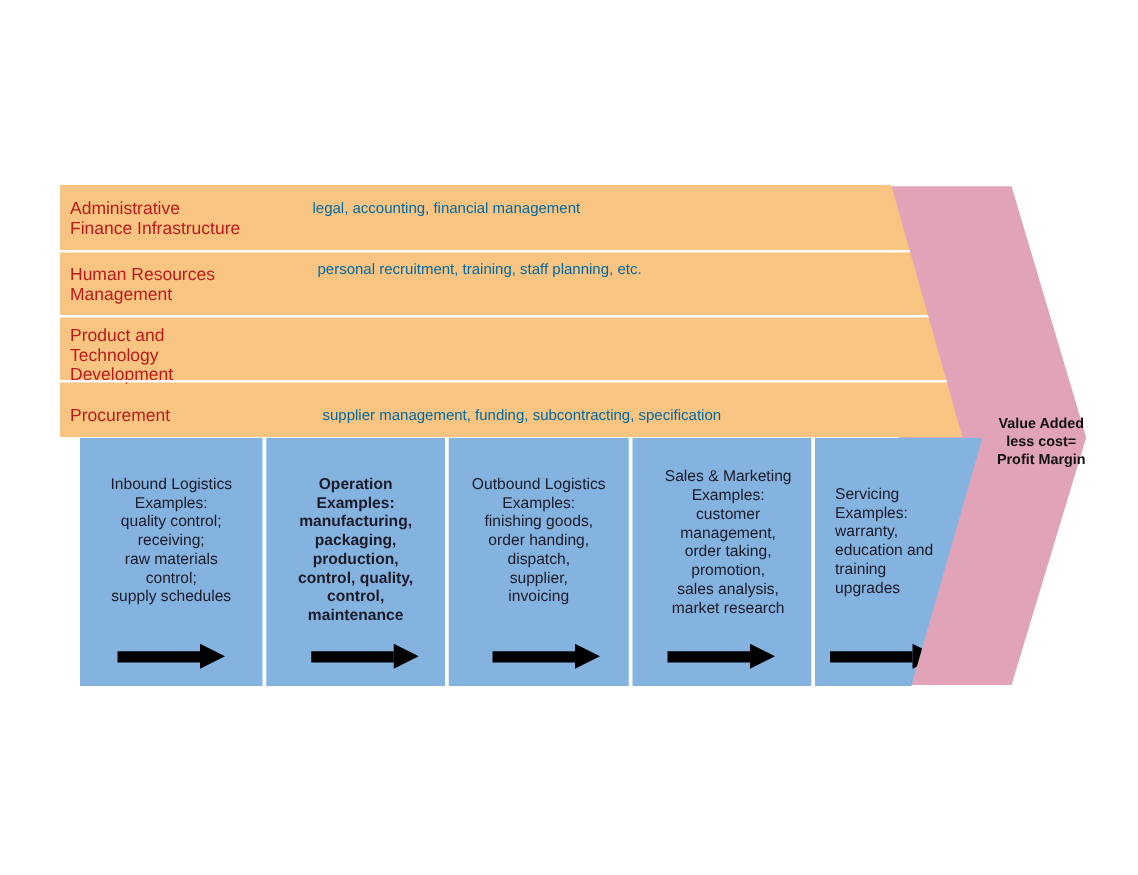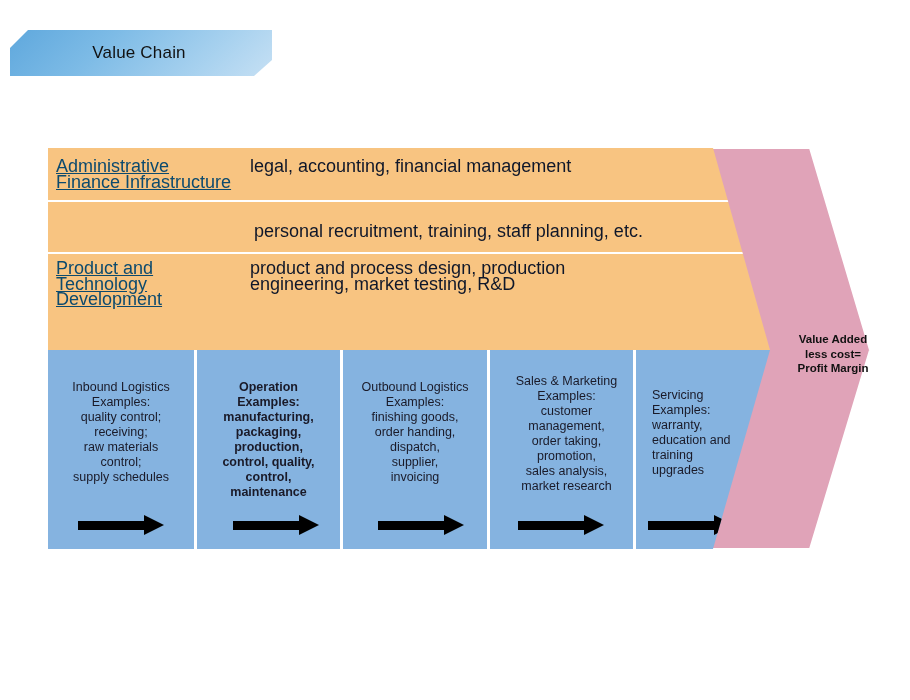--- a/index.html
+++ b/index.html
@@ -83,38 +83,37 @@
     position: absolute;
     left: 0;
     top: 0;
     width: 722px;
     height: 2px;
     background: #ffffff;
   }
   .support-label {
     position: absolute;
     left: 8px;
-    font-size: 18px;
-    color: #0c4a6e;
+    font-size: 14px;
+    color: #b91c1c;
     line-height: 15.5px;
     white-space: pre-line;
-    text-decoration: underline;
   }
   .support-desc {
     position: absolute;
-    font-size: 18px;
-    color: #0f172a;
+    font-size: 12px;
+    color: #0369a1;
     line-height: 15.5px;
     white-space: pre-line;
   }
 
   
   .primary-block {
     position: absolute;
-    left: 0;
+    left: 16px;
     top: 202px;
     width: 722px;
     height: 192px;
     -webkit-clip-path: polygon(0 0, 722px 0, 722px 0, 668px 199px, 0 199px);
     clip-path: polygon(0 0, 722px 0, 665px 199px, 0 199px);
   }
   .primary-col {
     position: absolute;
     top: 0;
     height: 199px;
@@ -168,23 +167,20 @@
     line-height: 14.5px;
     text-align: center;
     white-space: pre-line;
   }
 </style>
 </head>
 <body>
 
 <div id="canvas">
 
-  <div class="title-banner">
-    <span class="title-banner-text">Value Chain</span>
-  </div>
 
   <div class="chain">
 
     <svg class="pink-arrow" viewBox="0 0 822 401">
       <polygon points="615,0 762,0 822,202 762,401 615,401 670,202" fill="#e0a3b8" stroke="#ffffff" stroke-width="2"></polygon>
     </svg>
 
     <div class="pink-text" style="left:735px; top:184px; width:100px;">Value Added
 less cost=
 Profit Margin</div>
@@ -192,32 +188,37 @@
     <div class="support-block">
 
       <div class="support-row" style="top:0px; height:52px;">
         <div class="support-label" style="top:11px;">Administrative
 Finance Infrastructure</div>
         <div class="support-desc" style="left:202px; top:11px;">legal, accounting, financial management</div>
       </div>
 
       <div class="support-row" style="top:52px; height:52px;">
         <div class="divider-line"></div>
-        <div class="support-desc" style="left:206px; top:24px;">personal recruitment, training, staff planning, etc.</div>
+        <div class="support-label" style="top:12px;">Human Resources
+Management</div>
+        <div class="support-desc" style="left:206px; top:8px;">personal recruitment, training, staff planning, etc.</div>
       </div>
 
       <div class="support-row" style="top:104px; height:37px;">
         <div class="divider-line"></div>
         <div class="support-label" style="top:9px;">Product and
 Technology
 Development</div>
-        <div class="support-desc" style="left:202px; top:9px;">product and process design, production
-engineering, market testing,  R&amp;D</div>
-      </div>
-
+      </div>
+
+      <div class="support-row" style="top:156px; height:46px;">
+        <div class="divider-line"></div>
+        <div class="support-label" style="top:21px;">Procurement</div>
+        <div class="support-desc" style="left:210px; top:21px;">supplier management, funding, subcontracting,  specification</div>
+      </div>
 
     </div>
 
     <div class="primary-block">
 
       <div class="primary-col" style="left:0px; width:146px;">
         <div class="primary-col-text" style="top:30px;">Inbound Logistics
 Examples:
 quality control;
 receiving;

